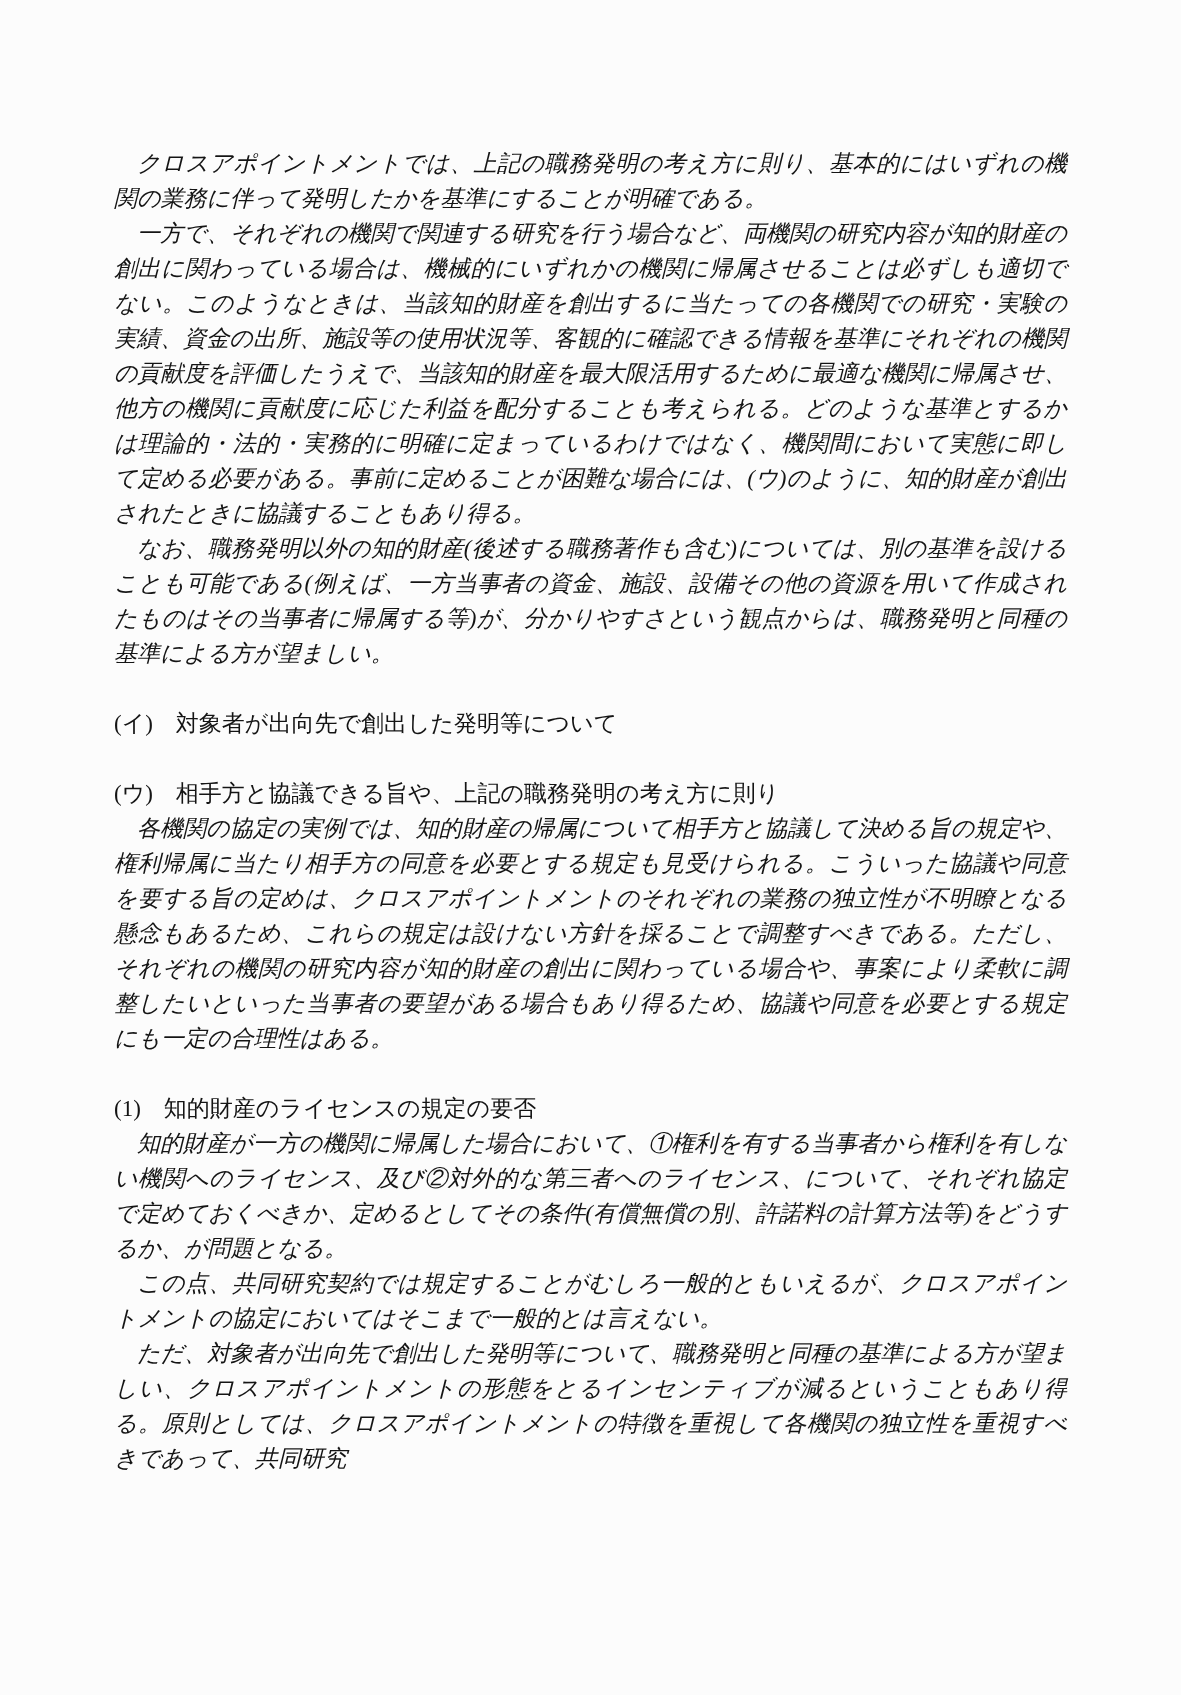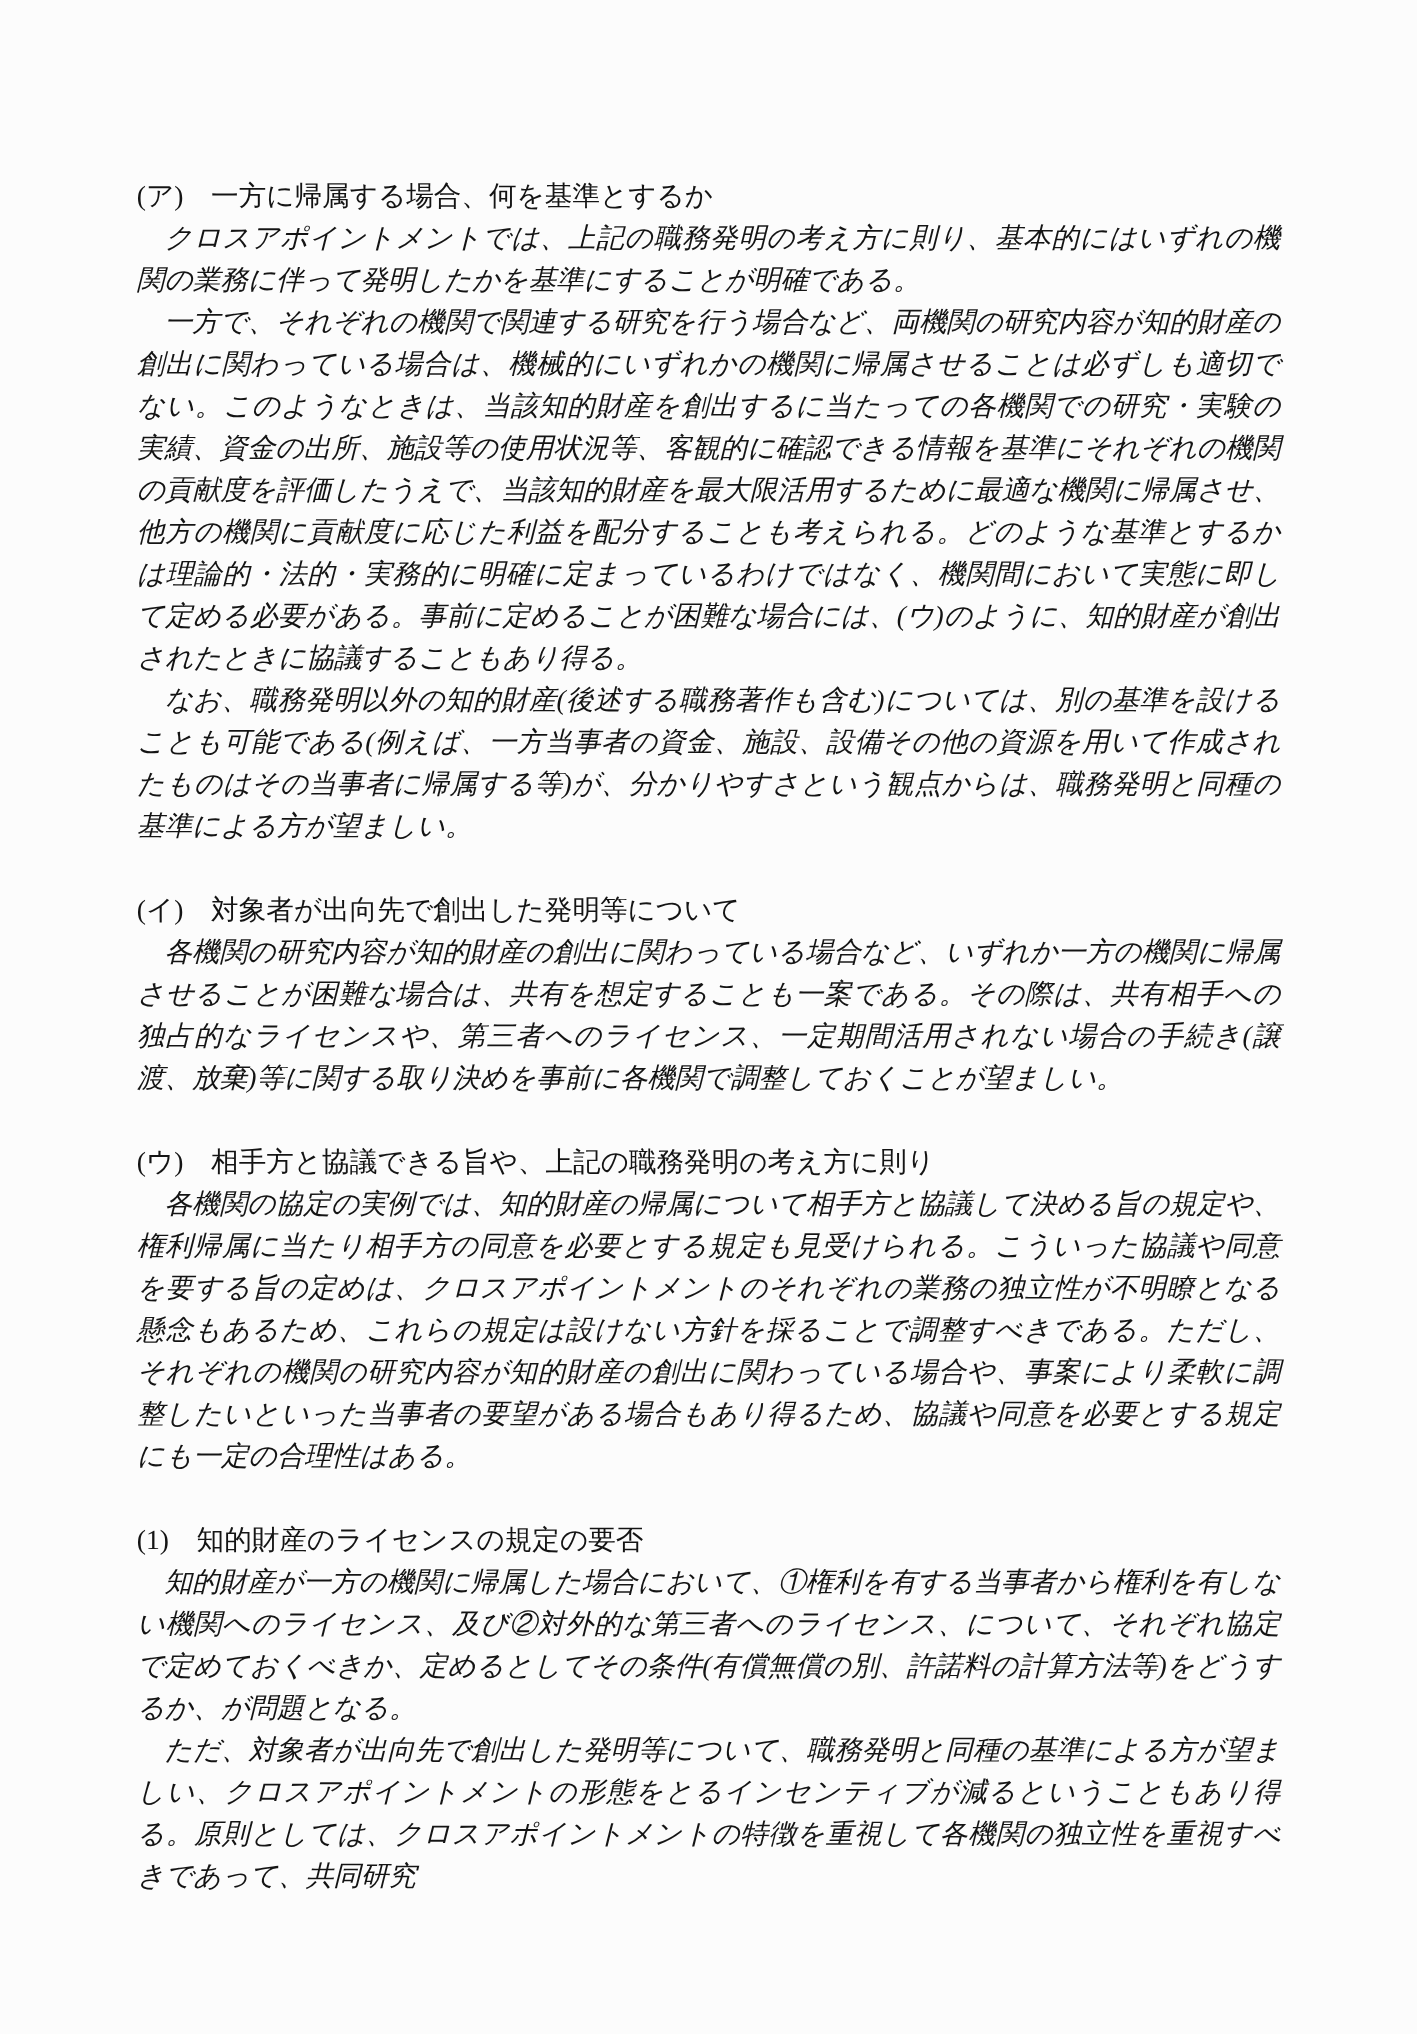--- a/index.html
+++ b/index.html
@@ -43,35 +43,34 @@
     overflow-wrap: break-word;
     font-style: italic;
   }
 </style>
 </head>
 <body>
 
 <div class="page">
 
   <section class="sec">
-    <div class="heading">(ア)　一方に帰属する場合、何を基準とするか</div>
     <p class="para">クロスアポイントメントでは、上記の職務発明の考え方に則り、基本的にはいずれの機関の業務に伴って発明したかを基準にすることが明確である。</p>
     <p class="para">一方で、それぞれの機関で関連する研究を行う場合など、両機関の研究内容が知的財産の創出に関わっている場合は、機械的にいずれかの機関に帰属させることは必ずしも適切でない。このようなときは、当該知的財産を創出するに当たっての各機関での研究・実験の実績、資金の出所、施設等の使用状況等、客観的に確認できる情報を基準にそれぞれの機関の貢献度を評価したうえで、当該知的財産を最大限活用するために最適な機関に帰属させ、他方の機関に貢献度に応じた利益を配分することも考えられる。どのような基準とするかは理論的・法的・実務的に明確に定まっているわけではなく、機関間において実態に即して定める必要がある。事前に定めることが困難な場合には、(ウ)のように、知的財産が創出されたときに協議することもあり得る。</p>
     <p class="para">なお、職務発明以外の知的財産(後述する職務著作も含む)については、別の基準を設けることも可能である(例えば、一方当事者の資金、施設、設備その他の資源を用いて作成されたものはその当事者に帰属する等)が、分かりやすさという観点からは、職務発明と同種の基準による方が望ましい。</p>
   </section>
 
   <section class="sec">
     <div class="heading">(イ)　対象者が出向先で創出した発明等について</div>
-    <p class="para">各機関の研究内容が知的財産の創出に関わっている場合など、いずれか一方の機関に帰属させることが困難な場合は、共有を想定することも一案である。その際は、共有相手への独占的なライセンスや、第三者へのライセンス、一定期間活用されない場合の手続き(譲渡、放棄)等に関する取り決めを事前に各機関で調整しておくことが望ましい。</p>
   </section>
 
   <section class="sec">
     <div class="heading">(ウ)　相手方と協議できる旨や、上記の職務発明の考え方に則り</div>
     <p class="para">各機関の協定の実例では、知的財産の帰属について相手方と協議して決める旨の規定や、権利帰属に当たり相手方の同意を必要とする規定も見受けられる。こういった協議や同意を要する旨の定めは、クロスアポイントメントのそれぞれの業務の独立性が不明瞭となる懸念もあるため、これらの規定は設けない方針を採ることで調整すべきである。ただし、それぞれの機関の研究内容が知的財産の創出に関わっている場合や、事案により柔軟に調整したいといった当事者の要望がある場合もあり得るため、協議や同意を必要とする規定にも一定の合理性はある。</p>
   </section>
 
   <section class="sec">
     <div class="heading">(1)　知的財産のライセンスの規定の要否</div>
     <p class="para">知的財産が一方の機関に帰属した場合において、①権利を有する当事者から権利を有しない機関へのライセンス、及び②対外的な第三者へのライセンス、について、それぞれ協定で定めておくべきか、定めるとしてその条件(有償無償の別、許諾料の計算方法等)をどうするか、が問題となる。</p>
+    <p class="para">この点、共同研究契約では規定することがむしろ一般的ともいえるが、クロスアポイントメントの協定においてはそこまで一般的とは言えない。</p>
     <p class="para">ただ、対象者が出向先で創出した発明等について、職務発明と同種の基準による方が望ましい、クロスアポイントメントの形態をとるインセンティブが減るということもあり得る。原則としては、クロスアポイントメントの特徴を重視して各機関の独立性を重視すべきであって、共同研究</p>
   </section>
 
 </div>
 
 </body></html>

